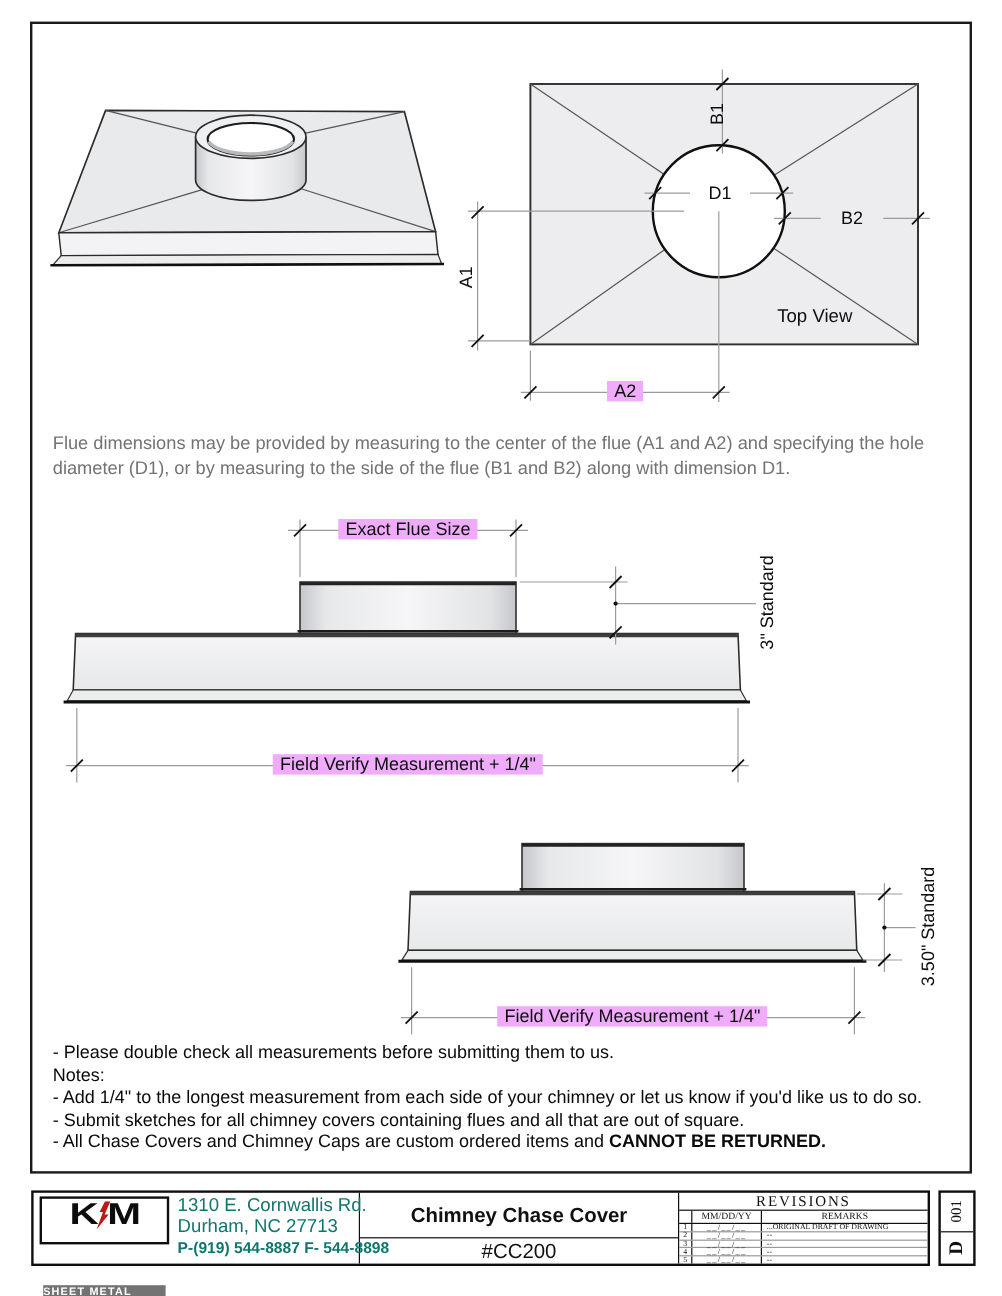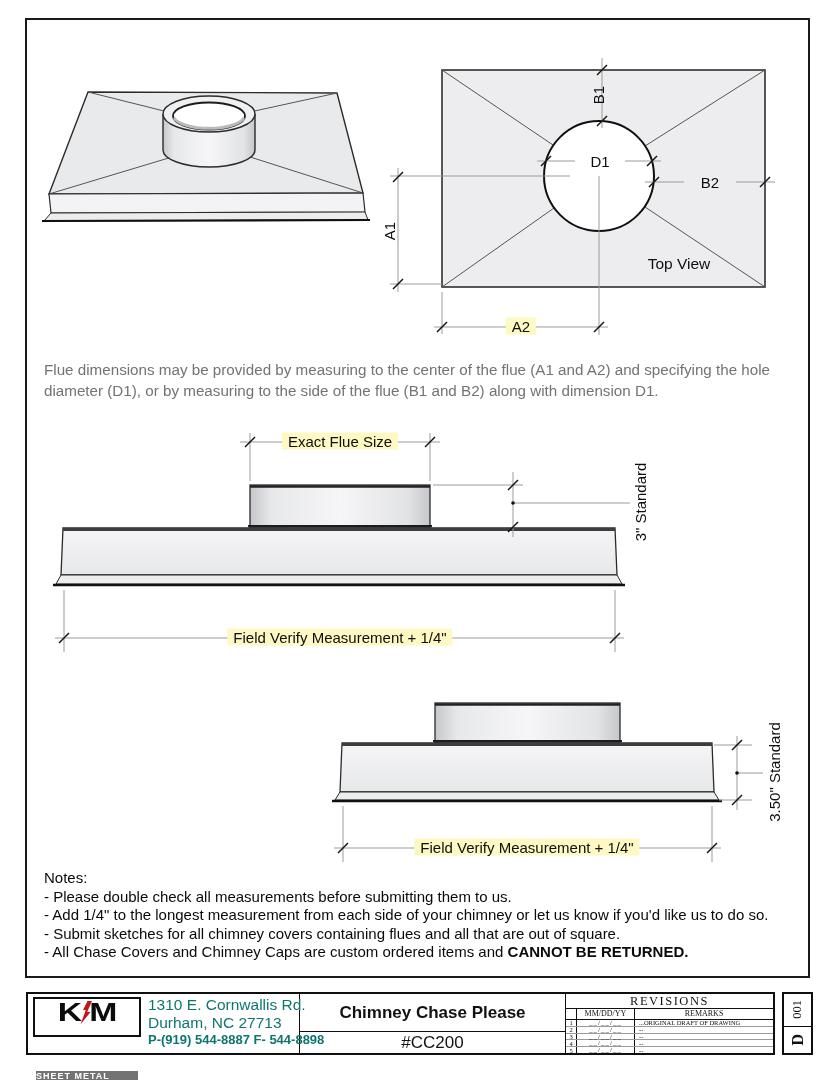--- a/index.html
+++ b/index.html
@@ -3,21 +3,21 @@
 <meta charset="utf-8">
 <style>
   html,body{margin:0;padding:0;background:#fff;}
   #page{position:relative;width:835px;height:1080px;background:#ffffff;overflow:hidden;
         font-family:"Liberation Sans",sans-serif;color:#111;}
   .abs{position:absolute;}
   #sheet-border{left:25px;top:18px;width:785px;height:960px;border:2px solid #1a1a1a;box-sizing:border-box;}
   svg.canvas{position:absolute;left:0;top:0;pointer-events:none;}
   .dim-label{position:absolute;transform:translate(-50%,-50%);font-size:15px;color:#0e0e0e;
              white-space:nowrap;line-height:1;}
-  .dim-label.bgw{background:#fef9c3;padding:1px 6px;}
+  .dim-label.bgw{background:#f0abfc;padding:1px 6px;}
   .dim-label.rot{transform:translate(-50%,-50%) rotate(-90deg);}
   .caption{position:absolute;transform:translate(-50%,-50%);font-size:15.5px;color:#0e0e0e;white-space:nowrap;margin-left:16px;}
   #intro-text{left:44px;top:360px;width:754px;font-size:15.2px;line-height:1.38;color:#737373;}
   #notes-block{left:44px;top:869px;width:770px;font-size:15px;line-height:18.6px;color:#0a0a0a;}
   .note-line{white-space:nowrap;}
   .note-bold{font-weight:bold;}
 
   
   #tb-main{left:26px;top:992px;width:749px;height:63px;border:2px solid #0f0f0f;box-sizing:border-box;
            display:flex;background:#fff;}
@@ -194,24 +194,24 @@
   <div class="dim-label bgw" style="left:340px;top:441px;">Exact Flue Size</div>
   <div class="dim-label rot" style="left:640px;top:502px;">3" Standard</div>
   <div class="dim-label bgw" style="left:340px;top:637px;">Field Verify Measurement + 1/4"</div>
 
   <div class="dim-label rot" style="left:774px;top:772px;">3.50" Standard</div>
   <div class="dim-label bgw" style="left:527px;top:847px;">Field Verify Measurement + 1/4"</div>
 
   <div id="intro-text" class="abs">Flue dimensions may be provided by measuring to the center of the flue (A1 and A2) and specifying the hole diameter (D1), or by measuring to the side of the flue (B1 and B2) along with dimension D1.</div>
 
   <div id="notes-block" class="abs">
+    <div class="note-line">
+      <span>- Please double check all measurements before submitting them to us.</span><span class="note-bold"></span>
+    </div>
     <div class="note-line">Notes:</div>
-    <div class="note-line">
-      <span>- Please double check all measurements before submitting them to us.</span><span class="note-bold"></span>
-    </div>
     <div class="note-line">
       <span>- Add 1/4" to the longest measurement from each side of your chimney or let us know if you'd like us to do so.</span><span class="note-bold"></span>
     </div>
     <div class="note-line">
       <span>- Submit sketches for all chimney covers containing flues and all that are out of square.</span><span class="note-bold"></span>
     </div>
     <div class="note-line">
       <span>- All Chase Covers and Chimney Caps are custom ordered items and </span><span class="note-bold">CANNOT BE RETURNED.</span>
     </div>
   </div>
@@ -229,21 +229,21 @@
         <div id="logo-strip">SHEET METAL</div>
       </div>
       <div id="tb-address">
         <div>1310 E. Cornwallis Rd.</div>
         <div>Durham, NC 27713</div>
         <div id="tb-phone">P-(919) 544-8887 F- 544-8898</div>
       </div>
     </div>
 
     <div id="tb-center">
-      <div id="tb-title">Chimney Chase Please</div>
+      <div id="tb-title">Chimney Chase Cover</div>
       <div id="tb-part">#CC200</div>
     </div>
 
     <div id="tb-rev">
       <div id="rev-title">REVISIONS</div>
       <div class="rev-head">
         <div class="c-num"></div>
         <div class="c-date">MM/DD/YY</div>
         <div class="c-rem">REMARKS</div>
       </div>

